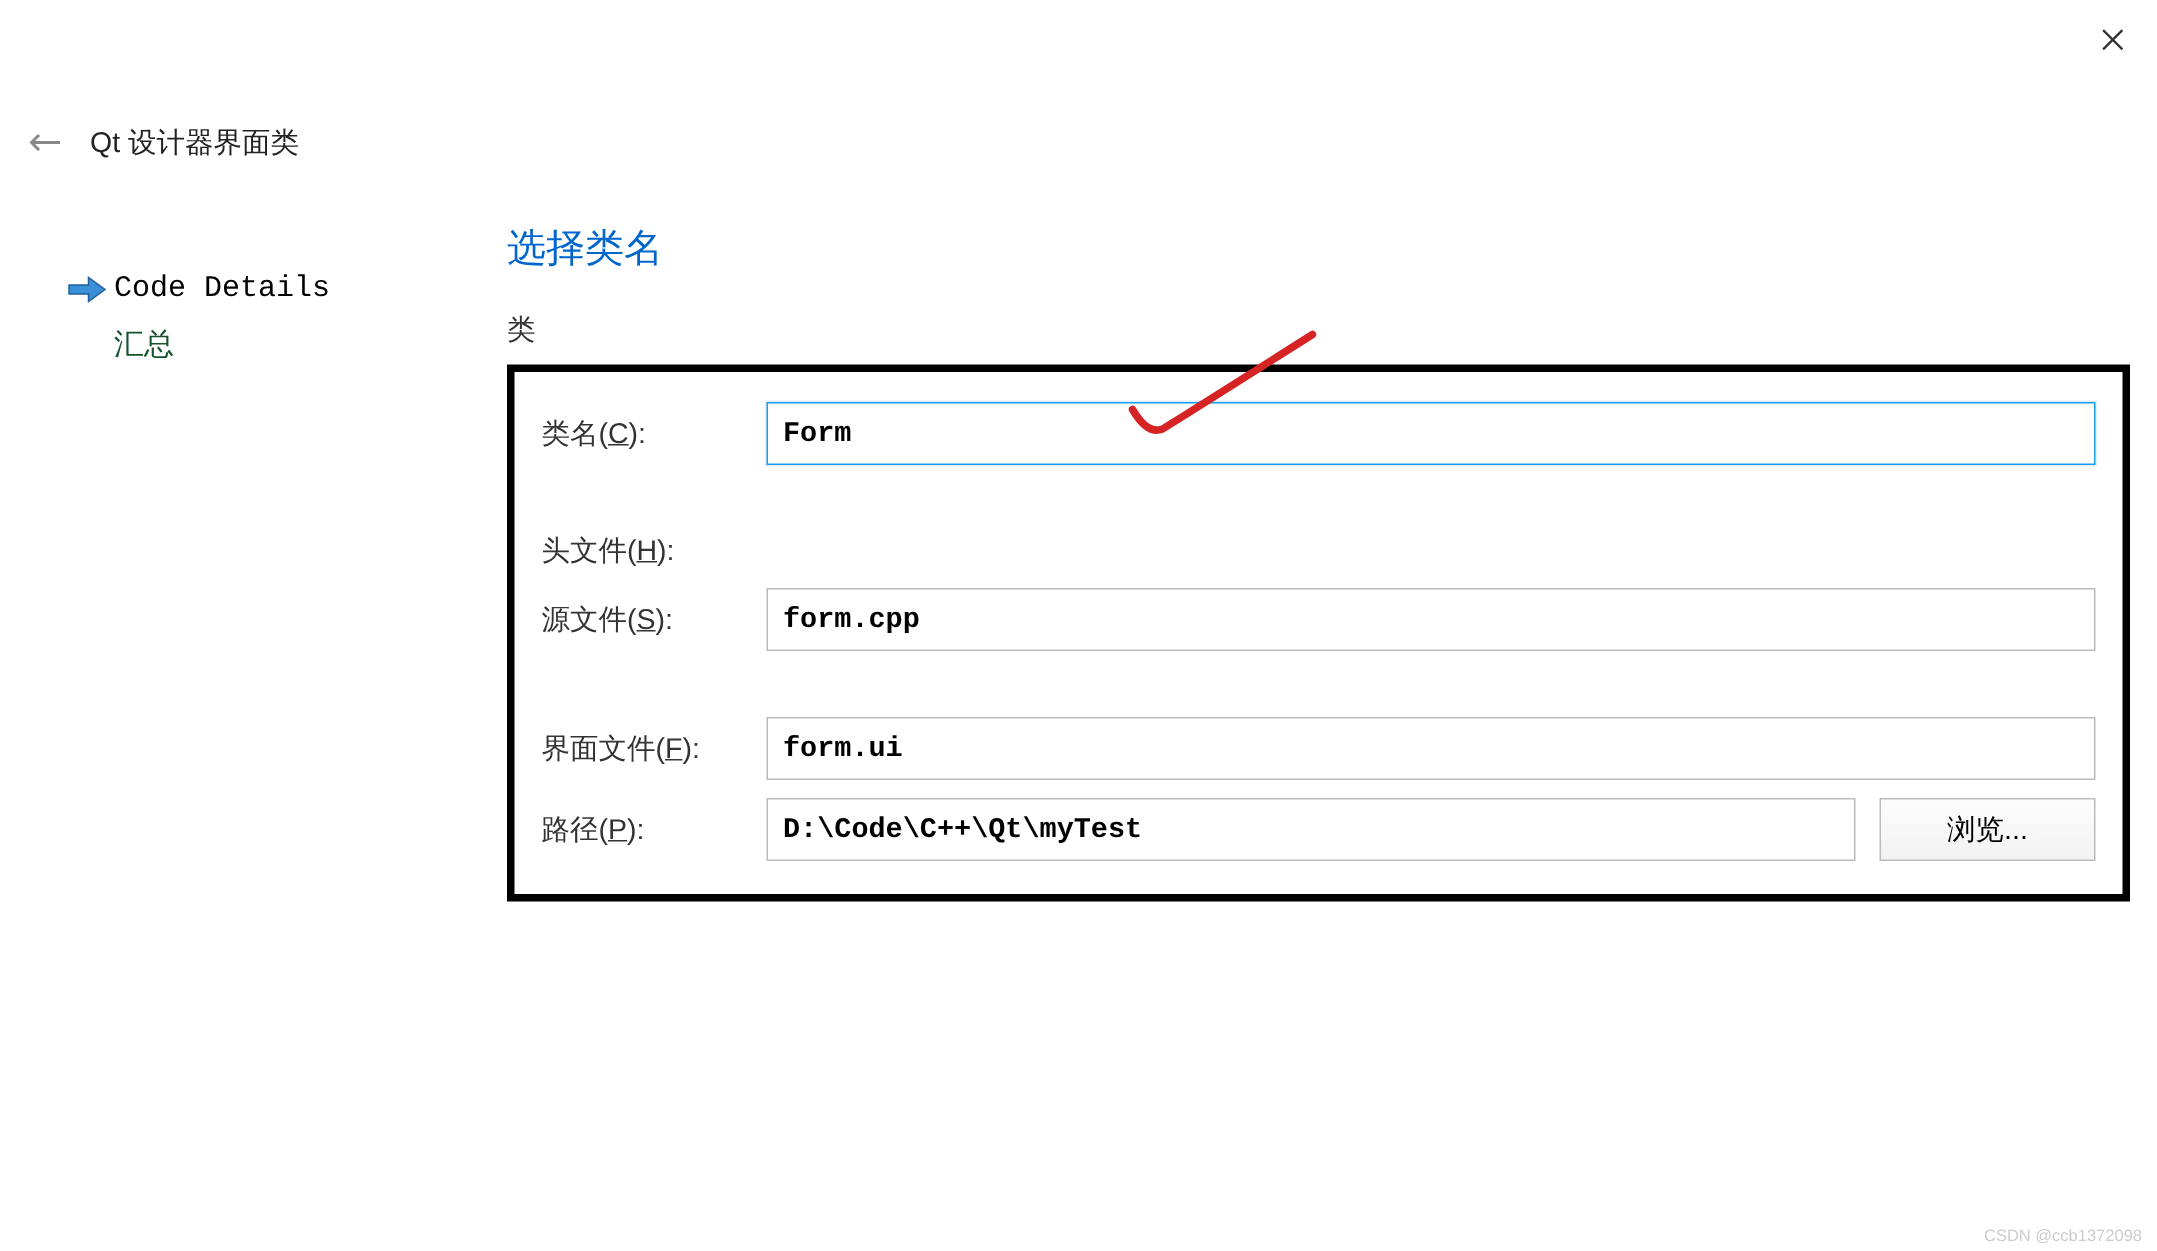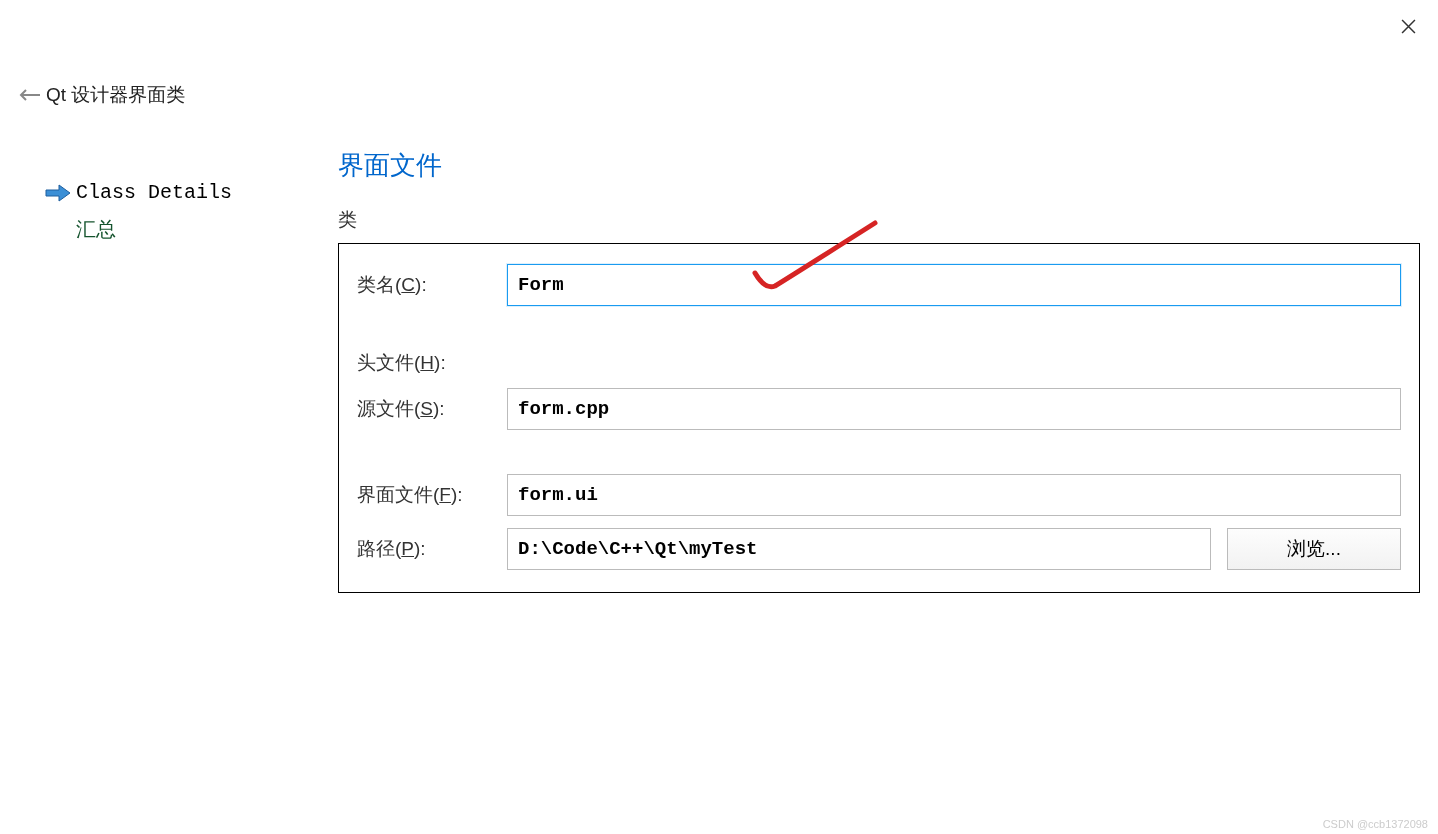--- a/index.html
+++ b/index.html
@@ -24,21 +24,21 @@
   cursor: pointer;
   color: #333;
 }
 .close-btn svg { width: 15px; height: 15px; }
 .header {
   position: absolute;
   top: 82px;
   left: 18px;
   display: flex;
   align-items: center;
-  gap: 4px;
+  gap: 18px;
 }
 .back-arrow {
   width: 24px;
   height: 24px;
   display: flex;
   align-items: center;
   justify-content: center;
   color: #777;
 }
 .back-arrow svg { width: 22px; height: 14px; }
@@ -80,21 +80,21 @@
   color: #0066cc;
   margin-bottom: 24px;
   font-family: "SimSun", "宋体", serif;
 }
 .section-label {
   font-size: 19px;
   color: #333;
   margin-bottom: 10px;
 }
 .fieldset {
-  border: 1px solid #000000;
+  border: 5px solid #000000;
   padding: 20px 18px 22px 18px;
   position: relative;
 }
 .form-row {
   display: flex;
   align-items: center;
   margin-bottom: 12px;
 }
 .form-row.gap-below { margin-bottom: 44px; }
 .form-row:last-child { margin-bottom: 0; }
@@ -114,21 +114,21 @@
   font-family: "Courier New", "SimSun", monospace;
   outline: none;
   background: #fff;
   font-weight: bold;
 }
 .text-input.focused {
   border: 1px solid #1a9bf0;
   box-shadow: 0 0 0 1px rgba(26,155,240,0.15);
 }
 .browse-btn {
-  width: 174px;
+  width: 144px;
   height: 42px;
   margin-left: 16px;
   border: 1px solid #bbb;
   background: linear-gradient(#fdfdfd, #f2f2f2);
   font-size: 19px;
   cursor: pointer;
 }
 .footer {
   position: absolute;
   bottom: 18px;
@@ -183,30 +183,30 @@
   <div class="header-title">Qt 设计器界面类</div>
 </div>
 
 <div class="sidebar">
   <div class="sidebar-item sidebar-item-active">
     <span class="icon-slot arrow-icon">
       <svg viewBox="0 0 26 18">
           <path d="M1 6 L14 6 L14 1 L25 9 L14 17 L14 12 L1 12 Z" fill="#3b8fd6" stroke="#1f5f9e" stroke-width="1"></path>
         </svg>
     </span>
-    <span>Class Details</span>
+    <span>Code Details</span>
   </div>
   <div class="sidebar-item sidebar-item-future">
     <span class="icon-slot"></span>
     <span>汇总</span>
   </div>
 </div>
 
 <div class="main">
-  <div class="main-title">界面文件</div>
+  <div class="main-title">选择类名</div>
   <div class="section-label">类</div>
   <div class="fieldset">
 
     <div class="form-row gap-below">
       <div class="form-label">
         <span>类名(</span><span class="u">C</span><span>):</span>
       </div>
       <input type="text" class="text-input focused" value="Form" style="">
     </div>
 

